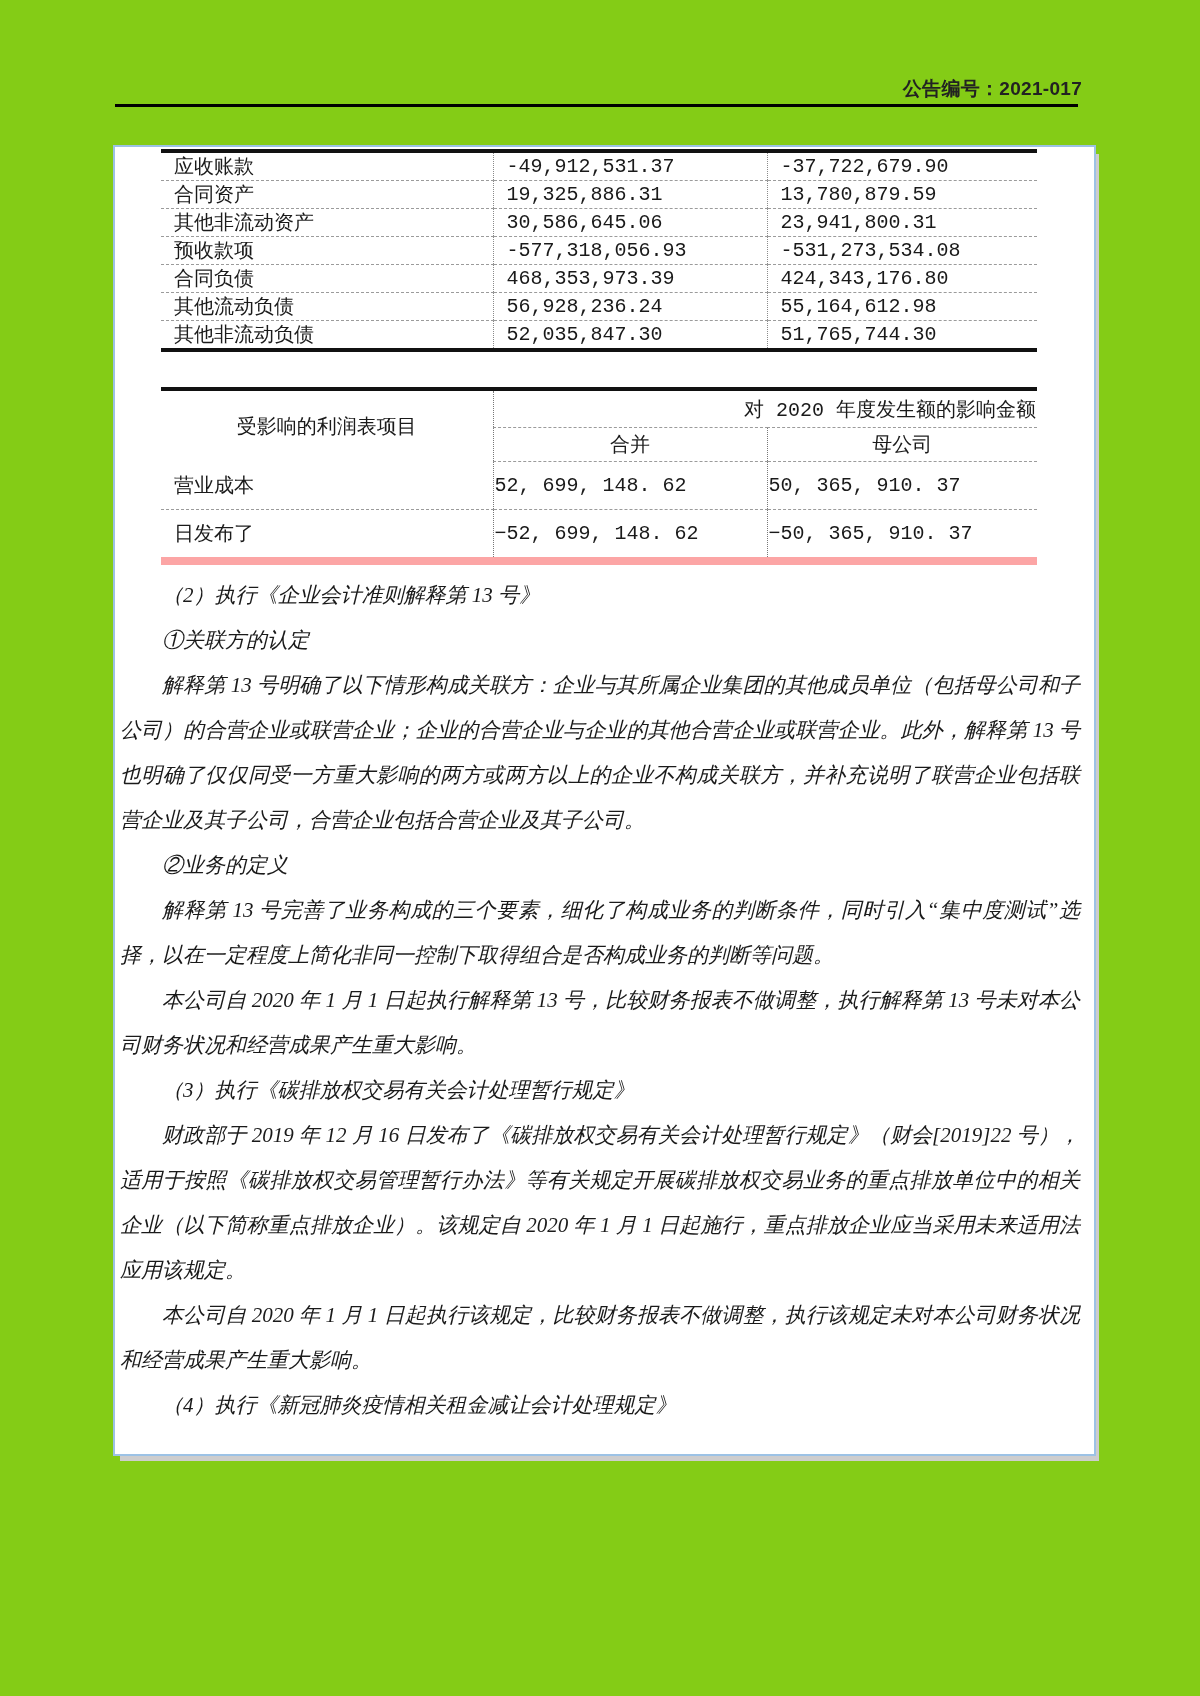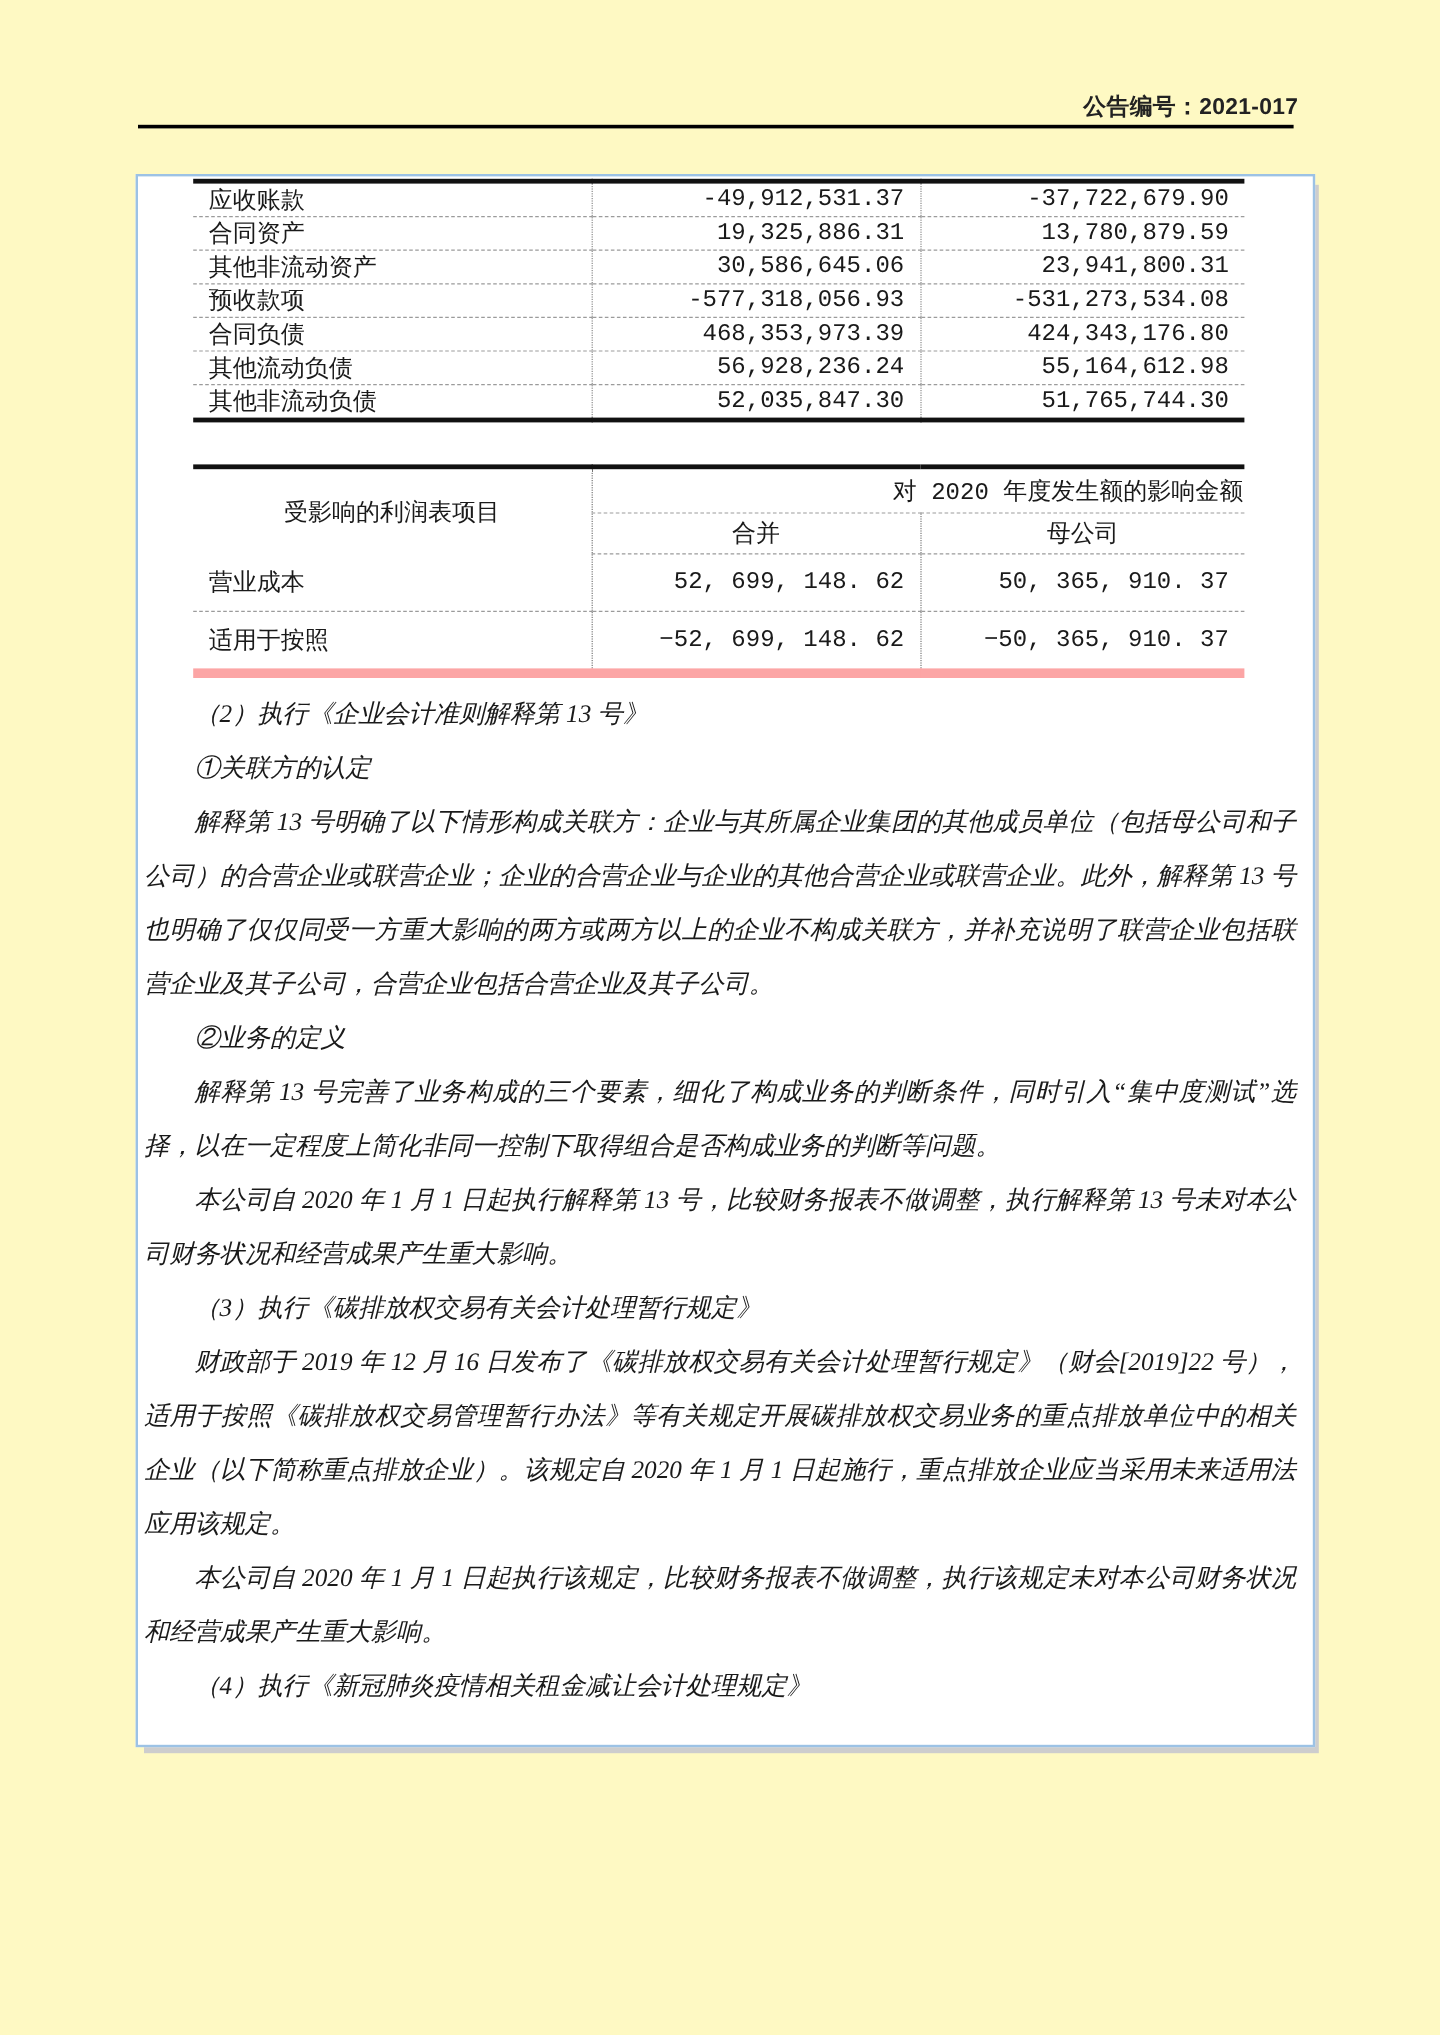--- a/index.html
+++ b/index.html
@@ -1,19 +1,19 @@
 <!DOCTYPE html>
 <html><head>
 <meta charset="utf-8">
 <style>
   html,body{margin:0;padding:0;background:#ffffff;}
   .page{
     position:relative;
     width:1200px;height:1696px;
-    background:#fef9c3;
+    background:#84cc16;
     overflow:hidden;
     font-family:"Liberation Serif","DejaVu Serif",serif;
     color:#1a1a1a;
   }
   .hdr{
     position:absolute;top:76px;right:118px;
     font-family:"Liberation Sans","DejaVu Sans",sans-serif;
     font-weight:700;font-size:19px;letter-spacing:0.3px;color:#222;
   }
   .hdr-rule{
@@ -28,21 +28,21 @@
     box-shadow:5px 7px 0 -2px #cdcdcd;
   }
   table{border-collapse:collapse;table-layout:fixed;width:876px;margin-left:46px;font-family:Liberation Mono, monospace;}
   .t1{margin-top:1px;border-top:4px solid #111;border-bottom:4px solid #111;}
   .t1 td{
     height:25px;padding:0 13px;font-size:20px;
     border-bottom:1px dashed #9b9b9b;
     white-space:nowrap;overflow:hidden;
   }
   .t1 td + td{border-left:1px dotted #8a8a8a;}
-  td.num{text-align:right;}
+  td.num{text-align:left;}
   .t2{margin-top:35px;border-top:4px solid #111;border-bottom:8px solid #fca5a5;}
   .t2 td{font-size:20px;white-space:nowrap;overflow:hidden;}
   .t2 .h-item{text-align:center;vertical-align:middle;border-right:1px dotted #777;}
   .t2 .h-span{height:34px;text-align:right;border-bottom:1px dashed #9b9b9b;}
   .t2 .h-sub{height:31px;text-align:center;border-bottom:1px dashed #9b9b9b;}
   .t2 .h-sub + .h-sub{border-left:1px dotted #777;}
   .t2 tbody td{height:45px;}
   .t2 tbody td.label{padding-left:13px;}
   .t2 tbody td.num{padding-right:13px;border-left:1px dotted #777;}
   .t2 tbody tr + tr td{border-top:1px dashed #9b9b9b;}
@@ -125,21 +125,21 @@
           <td class="h-sub">母公司</td>
         </tr>
       </thead>
       <tbody>
         <tr>
           <td class="label">营业成本</td>
           <td class="num">52, 699, 148. 62</td>
           <td class="num">50, 365, 910. 37</td>
         </tr>
         <tr>
-          <td class="label">适用于按照</td>
+          <td class="label">日发布了</td>
           <td class="num">−52, 699, 148. 62</td>
           <td class="num">−50, 365, 910. 37</td>
         </tr>
       </tbody>
     </table>
 
     <div class="bodytext">
       <p>（2）执行《企业会计准则解释第 13 号》</p>
       <p>①关联方的认定</p>
       <p>解释第 13 号明确了以下情形构成关联方：企业与其所属企业集团的其他成员单位（包括母公司和子公司）的合营企业或联营企业；企业的合营企业与企业的其他合营企业或联营企业。此外，解释第 13 号也明确了仅仅同受一方重大影响的两方或两方以上的企业不构成关联方，并补充说明了联营企业包括联营企业及其子公司，合营企业包括合营企业及其子公司。</p>

